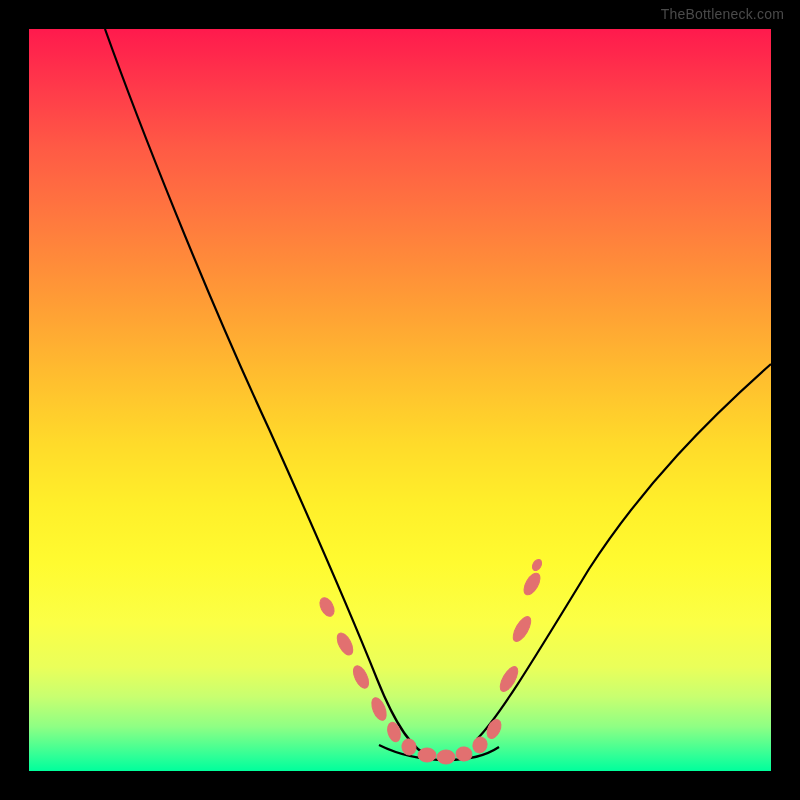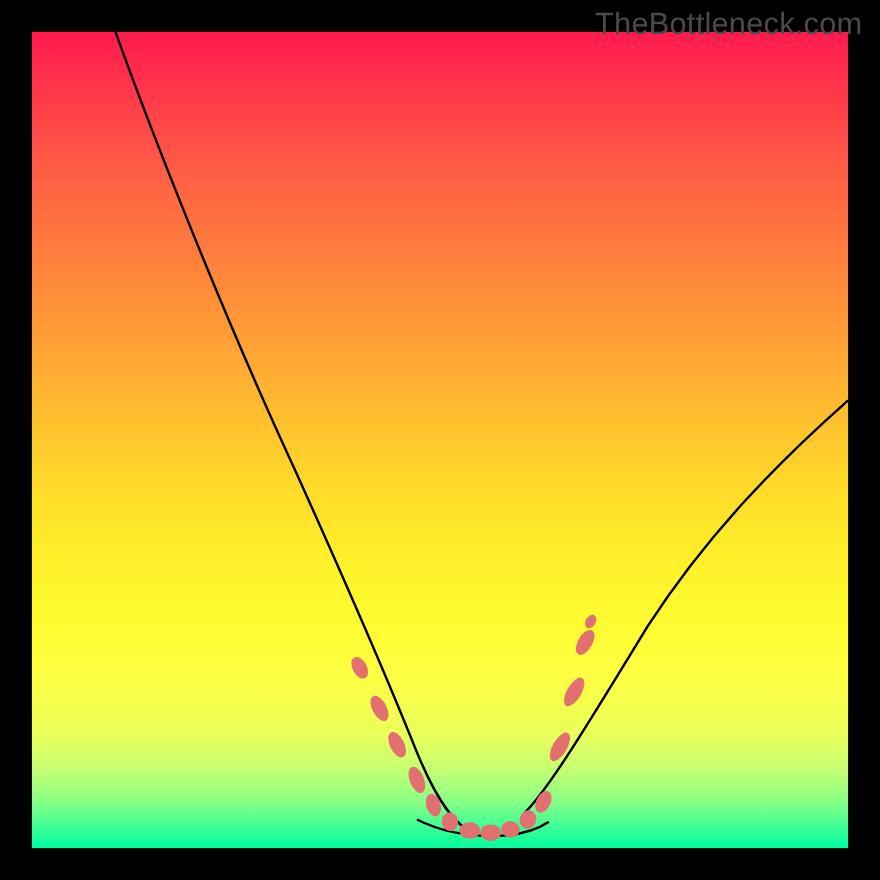--- a/index.html
+++ b/index.html
@@ -41,21 +41,21 @@
       #8fff84 94%,
       #2fff97 98%,
       #00ff9c 100%
     );
   }
   .watermark {
     position: absolute;
     top: 6px;
     right: 16px;
     color: #4a4a4a;
-    font-size: 28px;
+    font-size: 14px;
     font-weight: 500;
     letter-spacing: 0.2px;
     user-select: none;
   }
   svg.curve {
     position: absolute;
     top: 0;
     left: 0;
     width: 742px;
     height: 742px;

